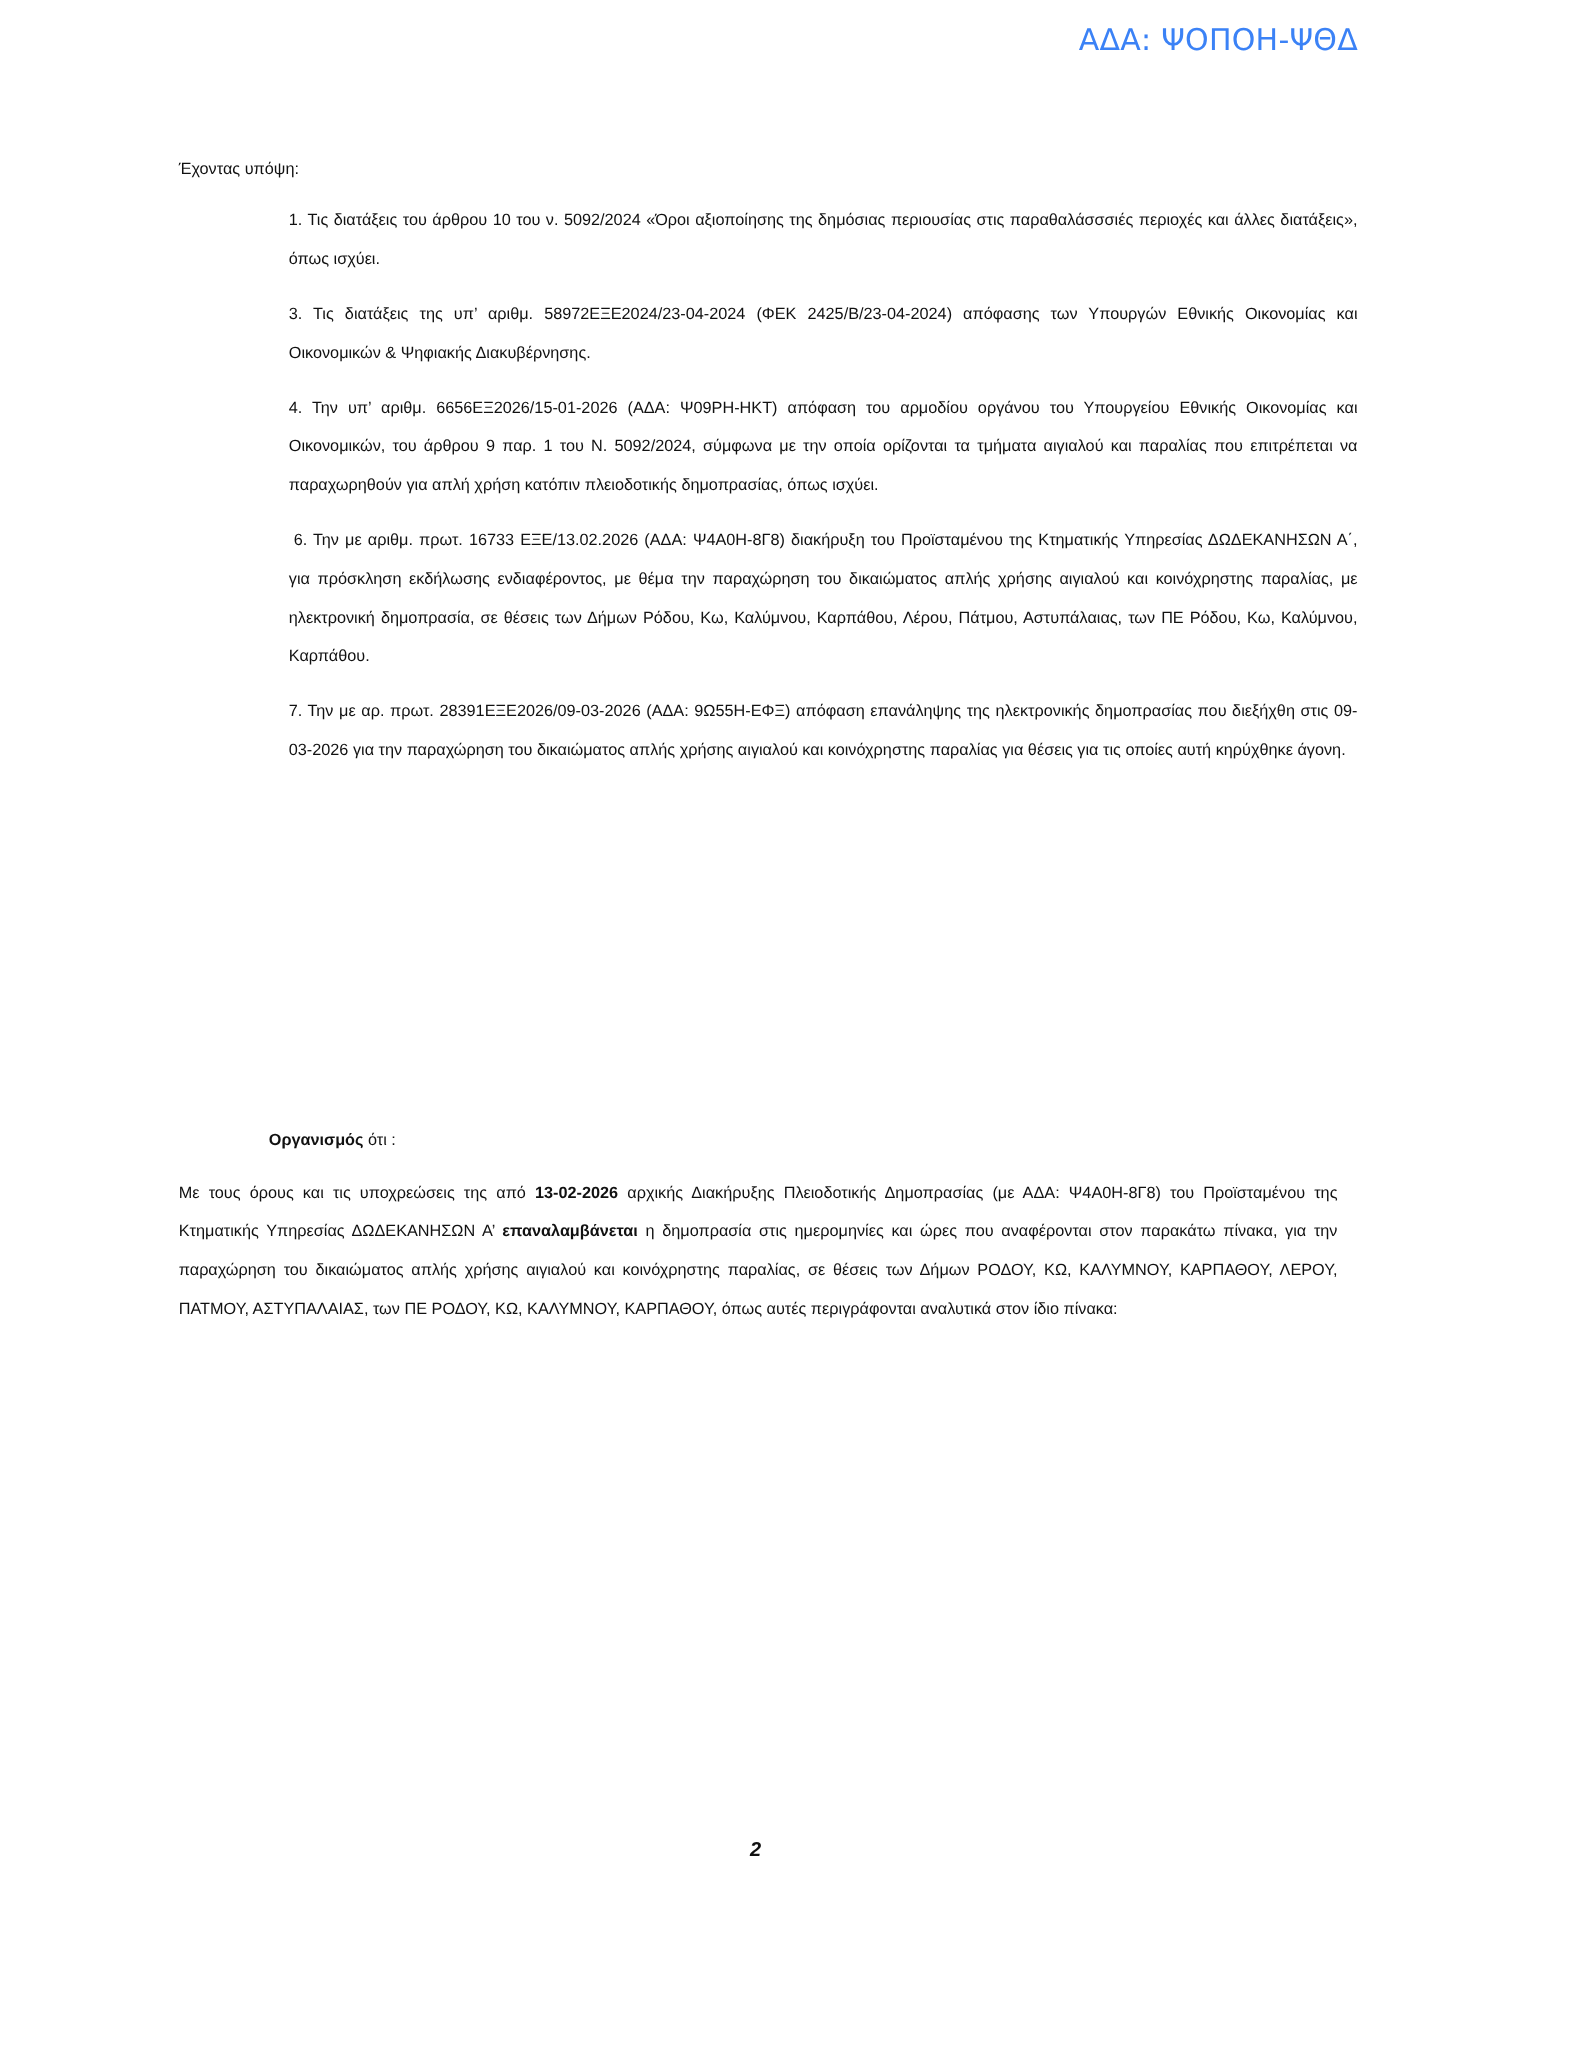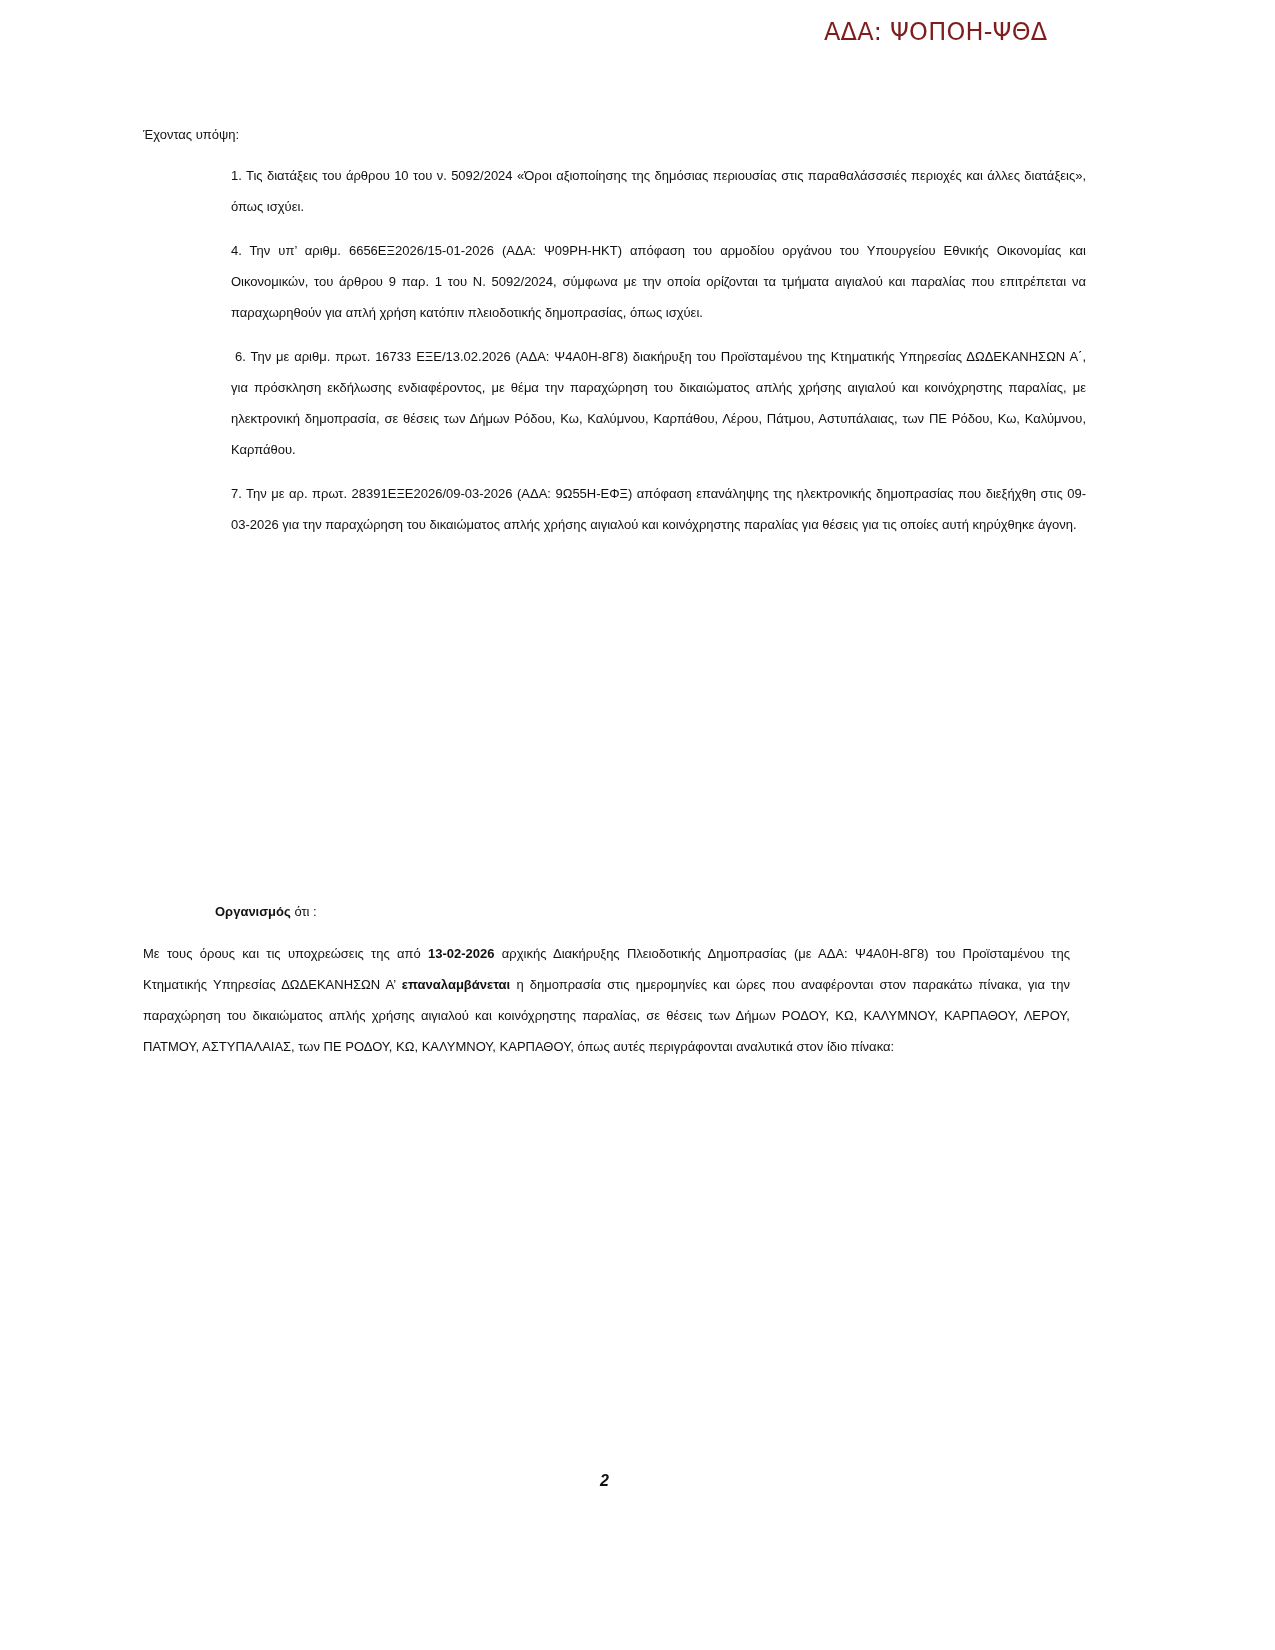--- a/index.html
+++ b/index.html
@@ -1,20 +1,20 @@
 <!DOCTYPE html>
 <html><head>
 <meta charset="utf-8">
 <style>
   html, body { margin: 0; padding: 0; background: #ffffff; }
   body { width: 1275px; height: 1650px; position: relative; overflow: hidden;
          font-family: "Liberation Sans", sans-serif; color: #111111; }
   .page { position: absolute; left: 0; top: 0; width: 1275px; height: 1650px; background: #fff; }
-  .ada-header { position: absolute; top: 18px; left: 824px; font-size: 24px; letter-spacing: 0.2px;
-                font-family: "DejaVu Sans", sans-serif; font-weight: normal; color: #7f1d1d; white-space: nowrap; }
+  .ada-header { position: absolute; top: 18px; left: 863px; font-size: 24px; letter-spacing: 0.2px;
+                font-family: "DejaVu Sans", sans-serif; font-weight: normal; color: #3b82f6; white-space: nowrap; }
   .body-text { font-family: "Liberation Sans", sans-serif; font-size: 13px; line-height: 31px; }
   .intro { position: absolute; left: 143px; top: 119px; }
   .items { position: absolute; left: 231px; width: 855px; top: 160px; }
   .item { text-align: justify; text-align-last: left; margin: 0 0 13px 0; }
   .item.indent-space { text-indent: 4px; }
   .declares { position: absolute; left: 215px; top: 896px; }
   .declares b { font-weight: bold; }
   .main-para { position: absolute; left: 143px; width: 927px; top: 938px; text-align: justify; text-align-last: left; }
   .main-para b { font-weight: bold; }
   .page-number { position: absolute; left: 600px; top: 1472px; font-size: 16px; font-weight: bold; font-style: italic;
@@ -24,20 +24,21 @@
 <body>
 
 <div class="page">
 
   <div class="ada-header">ΑΔΑ: ΨΟΠΟΗ-ΨΘΔ</div>
 
   <div class="body-text intro">Έχοντας υπόψη:</div>
 
   <div class="body-text items">
     <p class="item">1. Τις διατάξεις του άρθρου 10 του ν. 5092/2024 «Όροι αξιοποίησης της δημόσιας περιουσίας στις παραθαλάσσσιές περιοχές και άλλες διατάξεις», όπως ισχύει.</p>
+    <p class="item">3. Τις διατάξεις της υπ’ αριθμ. 58972ΕΞΕ2024/23-04-2024 (ΦΕΚ 2425/Β/23-04-2024) απόφασης των Υπουργών Εθνικής Οικονομίας και  Οικονομικών &amp; Ψηφιακής Διακυβέρνησης.</p>
     <p class="item">4. Την υπ’ αριθμ. 6656ΕΞ2026/15-01-2026 (ΑΔΑ: Ψ09ΡΗ-ΗΚΤ) απόφαση του αρμοδίου οργάνου του Υπουργείου Εθνικής Οικονομίας και Οικονομικών, του άρθρου 9 παρ. 1 του Ν. 5092/2024, σύμφωνα με την οποία ορίζονται τα τμήματα αιγιαλού και παραλίας που επιτρέπεται να παραχωρηθούν για απλή χρήση κατόπιν πλειοδοτικής δημοπρασίας, όπως ισχύει.</p>
     <p class="item indent-space">6. Την με αριθμ. πρωτ. 16733 ΕΞΕ/13.02.2026  (ΑΔΑ: Ψ4Α0Η-8Γ8) διακήρυξη του Προϊσταμένου της Κτηματικής Υπηρεσίας ΔΩΔΕΚΑΝΗΣΩΝ Α΄, για πρόσκληση εκδήλωσης ενδιαφέροντος, με θέμα την παραχώρηση του δικαιώματος απλής χρήσης αιγιαλού και κοινόχρηστης παραλίας, με ηλεκτρονική δημοπρασία, σε θέσεις των Δήμων Ρόδου, Κω, Καλύμνου, Καρπάθου, Λέρου, Πάτμου, Αστυπάλαιας, των ΠΕ Ρόδου, Κω, Καλύμνου, Καρπάθου.</p>
     <p class="item">7. Την με αρ. πρωτ. 28391ΕΞΕ2026/09-03-2026 (ΑΔΑ: 9Ω55Η-ΕΦΞ) απόφαση επανάληψης της ηλεκτρονικής δημοπρασίας που διεξήχθη στις 09-03-2026 για την παραχώρηση του δικαιώματος απλής χρήσης αιγιαλού και κοινόχρηστης παραλίας για θέσεις για τις οποίες αυτή κηρύχθηκε άγονη.</p>
   </div>
 
   <div class="body-text declares">
     <b>Οργανισμός</b><span> ότι :</span>
   </div>
 
   <div class="body-text main-para">

